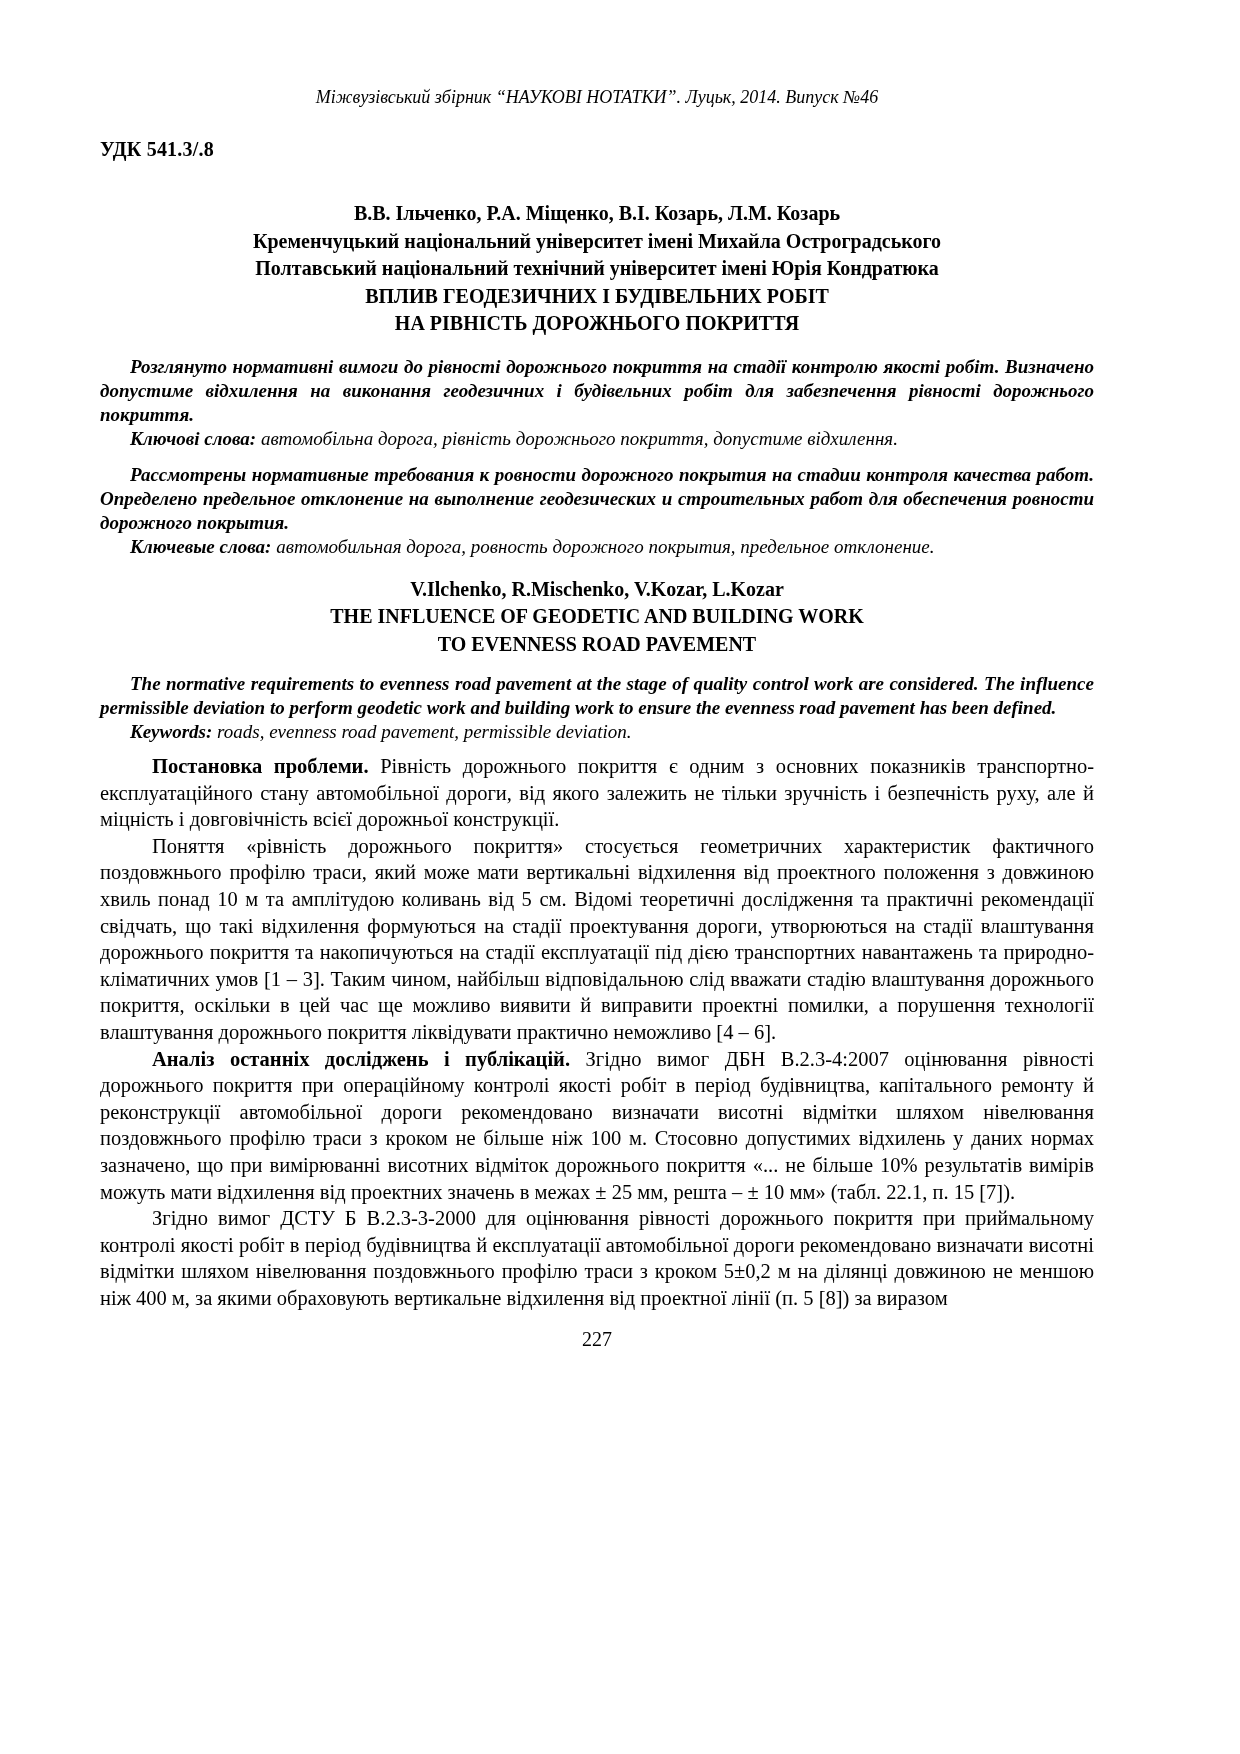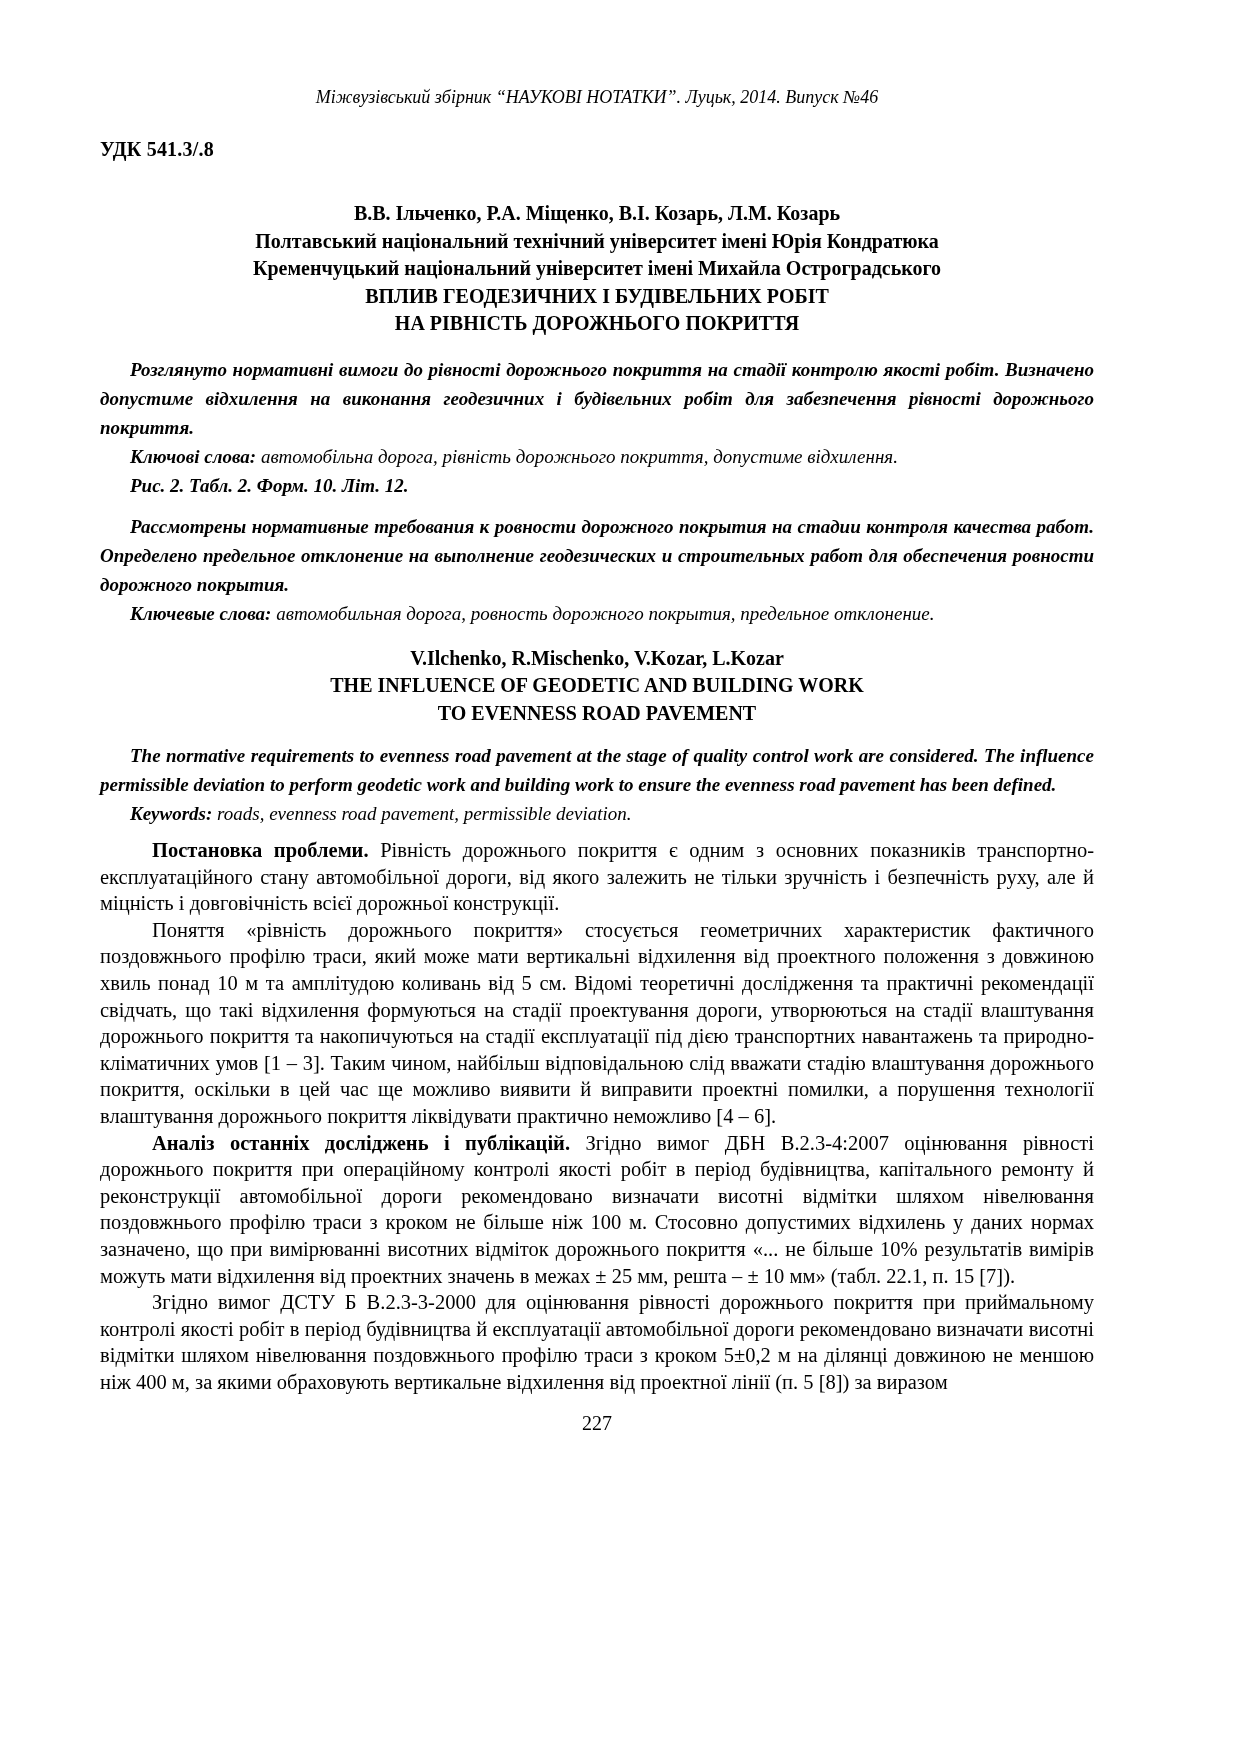--- a/index.html
+++ b/index.html
@@ -30,21 +30,21 @@
     text-align: center;
     font-weight: bold;
     font-size: 20px;
     line-height: 27.5px;
   }
   .block-ua   { margin-top: 39px; }
   .block-ru   { margin-top: 17px; }
   .block-en   { margin-top: 17px; }
   .abstract {
     font-size: 19px;
-    line-height: 29px;
+    line-height: 24px;
   }
   .abstract-ua { margin-top: 17px; }
   .abstract-ru { margin-top: 12px; }
   .abstract-en { margin-top: 14px; }
   .abstract p { margin: 0; }
   .abs-p {
     font-weight: bold;
     font-style: italic;
     text-align: justify;
     text-indent: 30px;
@@ -81,30 +81,29 @@
 <div class="page">
 
   <div class="running-header">
     <span>Міжвузівський збірник “НАУКОВІ НОТАТКИ”. Луцьк, 2014. Випуск №46</span>
   </div>
 
   <div class="udc">УДК 541.3/.8</div>
 
   <section class="center-block block-ua">
     <div>В.В. Ільченко, Р.А. Міщенко, В.І. Козарь, Л.М. Козарь</div>
+    <div>Кременчуцький національний університет імені Михайла Остроградського</div>
     <div>Полтавський національний технічний університет імені Юрія Кондратюка</div>
-    <div>Кременчуцький національний університет імені Михайла Остроградського</div>
     <div>ВПЛИВ ГЕОДЕЗИЧНИХ І БУДІВЕЛЬНИХ РОБІТ</div>
     <div>НА РІВНІСТЬ ДОРОЖНЬОГО ПОКРИТТЯ</div>
   </section>
 
   <section class="abstract abstract-ua">
     <p class="abs-p">Розглянуто нормативні вимоги до рівності дорожнього покриття на стадії контролю якості робіт. Визначено допустиме відхилення на виконання геодезичних і будівельних робіт для забезпечення рівності дорожнього покриття.</p>
     <p class="kw-line"><span class="kw-label">Ключові слова:</span> <span>автомобільна дорога, рівність дорожнього покриття, допустиме відхилення.</span></p>
-    <p class="stats-line">Рис. 2. Табл. 2. Форм. 10. Літ. 12.</p>
   </section>
 
 
   <section class="abstract abstract-ru">
     <p class="abs-p">Рассмотрены нормативные требования к ровности дорожного покрытия на стадии контроля качества работ. Определено предельное отклонение на выполнение геодезических и строительных работ для обеспечения ровности дорожного покрытия.</p>
     <p class="kw-line"><span class="kw-label">Ключевые слова:</span> <span>автомобильная дорога, ровность дорожного покрытия, предельное отклонение.</span></p>
   </section>
 
   <section class="center-block block-en">
     <div>V.Ilchenko, R.Mischenko, V.Kozar, L.Kozar</div>

